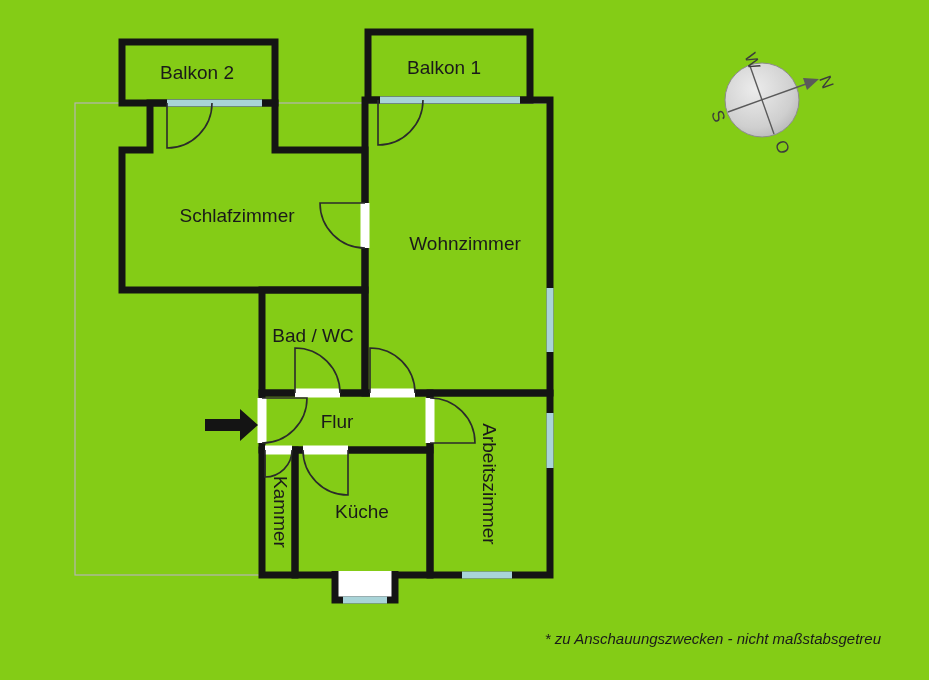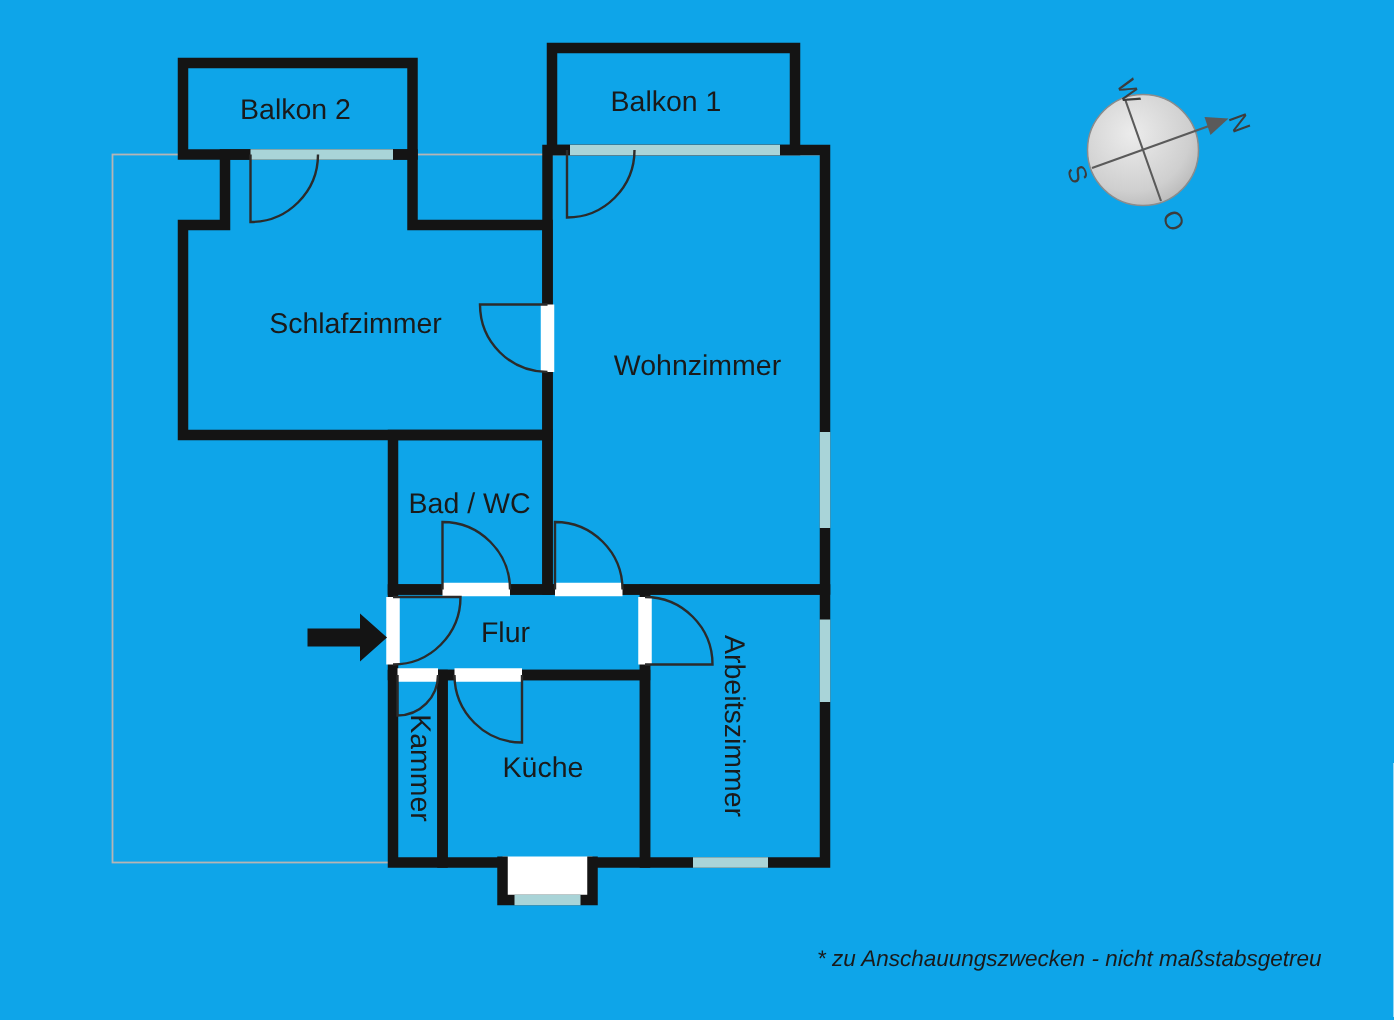--- a/index.html
+++ b/index.html
@@ -1,16 +1,16 @@
 <!DOCTYPE html>
 <html><head>
 <meta charset="utf-8">
 <style>
   html,body { margin:0; padding:0; background:#ffffff; }
-  .stage { position:relative; width:929px; height:680px; background:#0ea5e9; overflow:hidden; }
+  .stage { position:relative; width:929px; height:680px; background:#84cc16; overflow:hidden; }
   svg { display:block; }
 
   .boundary { fill:none; stroke:#b5b5b5; stroke-width:1.2; }
   .wall { fill:none; stroke:#141414; stroke-width:7; stroke-linejoin:miter; }
   .bay { fill:#ffffff; stroke:#141414; stroke-width:7; }
   .gap { fill:#ffffff; stroke:none; }
   .window { fill:#a9d4d8; stroke:none; }
   .door { fill:none; stroke:#2b2b2b; stroke-width:1.6; }
   .label { font-family:"Liberation Sans", sans-serif; font-size:19px; fill:#1a1a1a; text-anchor:middle; }
   .compass-letter { font-family:"Liberation Sans", sans-serif; font-size:17px; fill:#3c3c3c; text-anchor:middle; }

